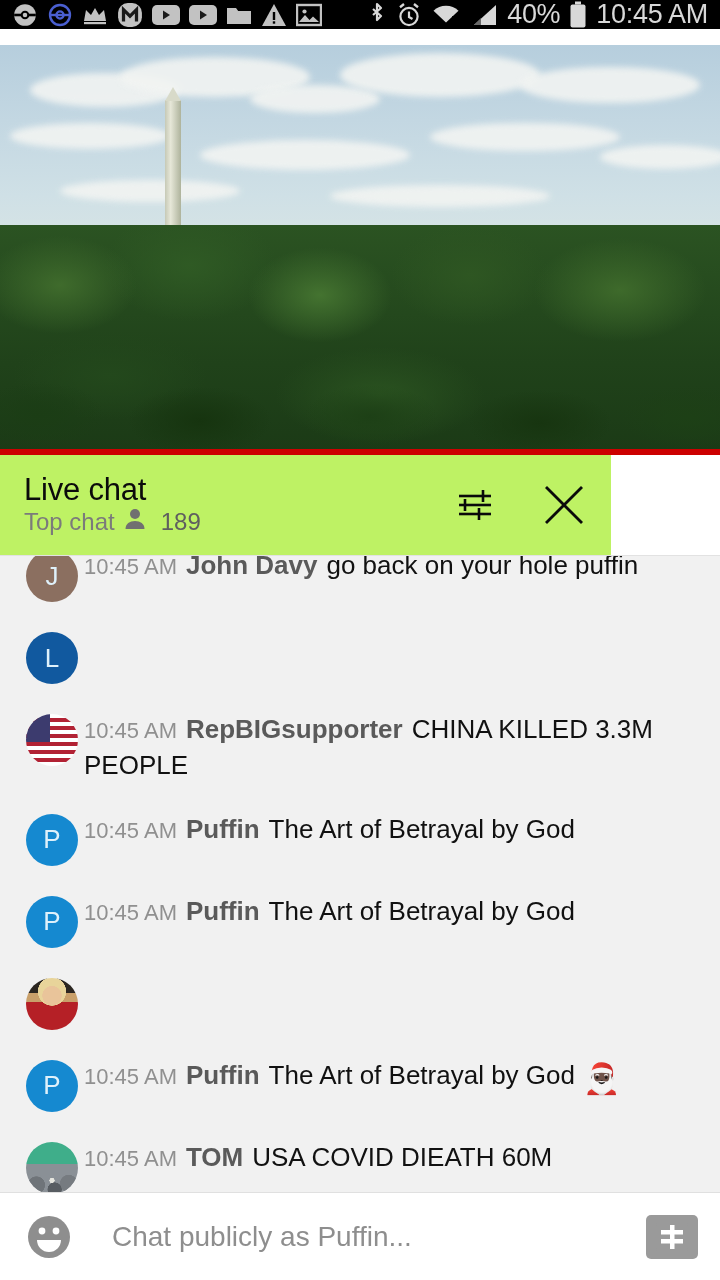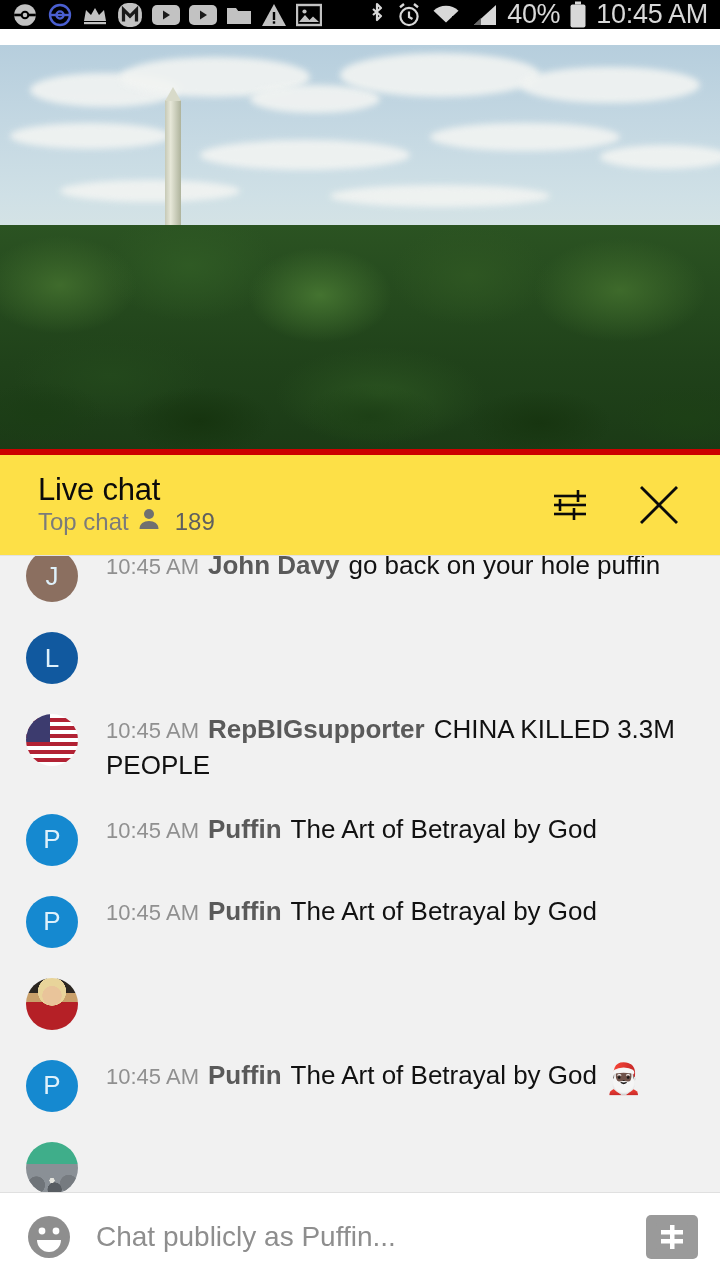--- a/index.html
+++ b/index.html
@@ -107,24 +107,24 @@
       radial-gradient(ellipse 95px 44px at 690px 42px, #1d4016 0%, rgba(29,64,22,0) 72%);
   }
   .progress-bar {
     position: absolute; bottom: 0; left: 0; width: 720px; height: 6px;
     background: #cc0000;
   }
 
   
   .chat-header {
     position: absolute; top: 455px; left: 0;
-    width: 720px; height: 100px;
-    background: #fde047;
+    width: 611px; height: 100px;
+    background: #bef264;
     display: flex; align-items: center;
-    padding: 0 38px;
+    padding: 0 24px;
     z-index: 5;
   }
   .chat-header-text { flex: 1 1 auto; }
   .chat-title {
     font-size: 31px; color: #0b0b0b; font-weight: 400; line-height: 1.1;
     letter-spacing: -0.2px;
   }
   .chat-sub {
     display: flex; align-items: center; gap: 9px;
     font-size: 24px; color: #7b7b7b;
@@ -149,21 +149,21 @@
   }
   .avatar {
     flex: 0 0 auto;
     width: 52px; height: 52px; border-radius: 50%;
     display: flex; align-items: center; justify-content: center;
     color: #dff1fb; font-size: 26px; font-weight: 400;
     overflow: hidden; position: relative;
     margin-top: 2px;
   }
   .msg-body {
-    flex: 1 1 auto; margin-left: 28px;
+    flex: 1 1 auto; margin-left: 6px;
     font-size: 26px; line-height: 1.38; color: #0d0d0d;
     word-wrap: break-word;
   }
   .ts { color: #909090; font-size: 22px; margin-right: 9px; }
   .author { color: #5a5a5a; font-weight: bold; margin-right: 9px; }
   .body-text { color: #111111; }
   .emoji { font-size: 30px; vertical-align: -5px; }
 
   
   .av-flag {
@@ -200,21 +200,21 @@
   .input-bar {
     position: absolute; bottom: 0; left: 0;
     width: 720px; height: 88px;
     background: #ffffff;
     display: flex; align-items: center;
     padding: 0 22px;
     border-top: 1px solid #e0e0e0;
   }
   .emoji-btn { flex: 0 0 auto; width: 54px; height: 54px; display:flex; align-items:center; justify-content:center; }
   .chat-input {
-    flex: 1 1 auto; margin-left: 20px;
+    flex: 1 1 auto; margin-left: 36px;
     border: none; outline: none; background: transparent;
     font-family: "Liberation Sans", sans-serif;
     font-size: 28px; color: #111;
   }
   .chat-input::placeholder { color: #8e8e8e; }
   .superchat-btn {
     flex: 0 0 auto;
     width: 52px; height: 44px; border-radius: 5px;
     background: #9a9a9a;
     display: flex; align-items: center; justify-content: center;
@@ -419,20 +419,21 @@
       </div>
       <div class="msg">
         <div class="avatar av-liz"></div>
       </div>
       <div class="msg">
         <div class="avatar" style="background: rgb(21, 137, 208);">P</div>
         <div class="msg-body"><span class="ts">10:45 AM</span><span class="author">Puffin</span><span class="body-text">The Art of Betrayal by God</span><span class="emoji"> 🎅🏿</span></div>
       </div>
       <div class="msg">
         <div class="avatar av-tom"></div>
+        <div class="msg-body"><span class="ts">10:45 AM</span><span class="author">TOM</span><span class="body-text">USA COVID DIEATH 60M</span></div>
       </div>
     </div>
 </div>
 
 <div class="input-bar">
   <span class="emoji-btn">
     <svg width="50" height="50" viewBox="0 0 50 50">
       <circle cx="25" cy="25" r="21" fill="#8e8e8e"></circle>
       <circle cx="18" cy="19" r="3.4" fill="#ffffff"></circle>
       <circle cx="32" cy="19" r="3.4" fill="#ffffff"></circle>

